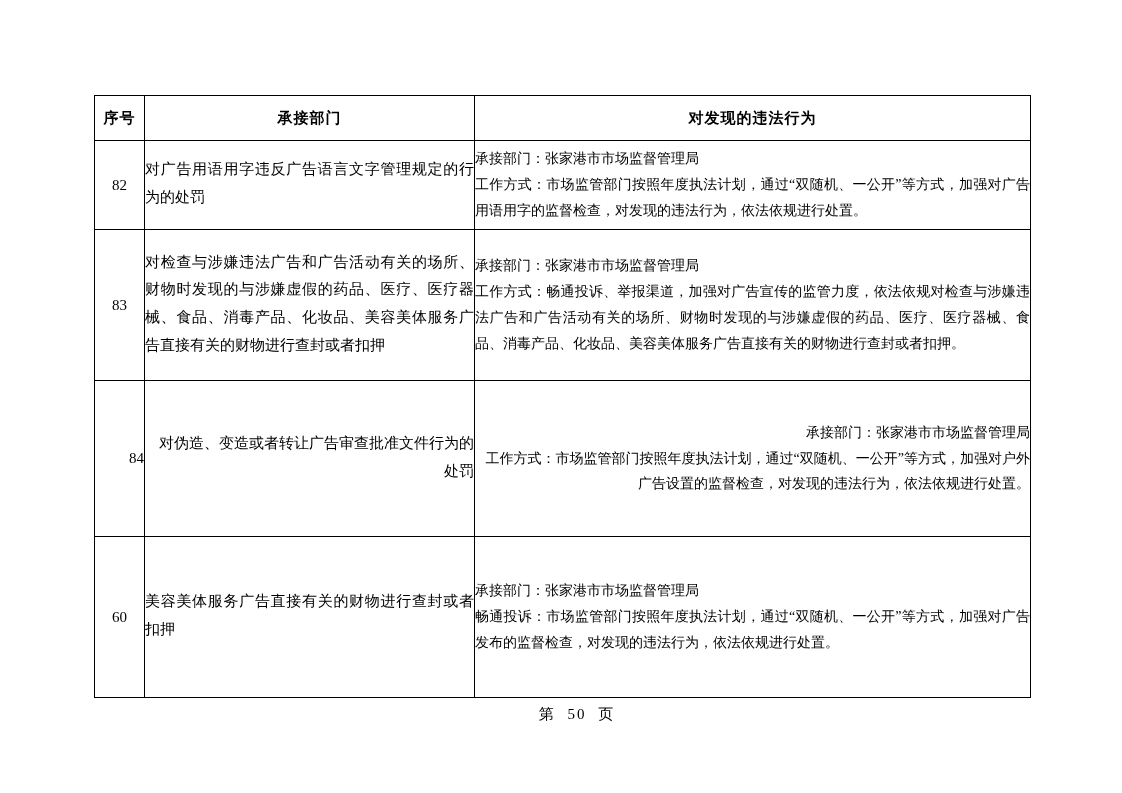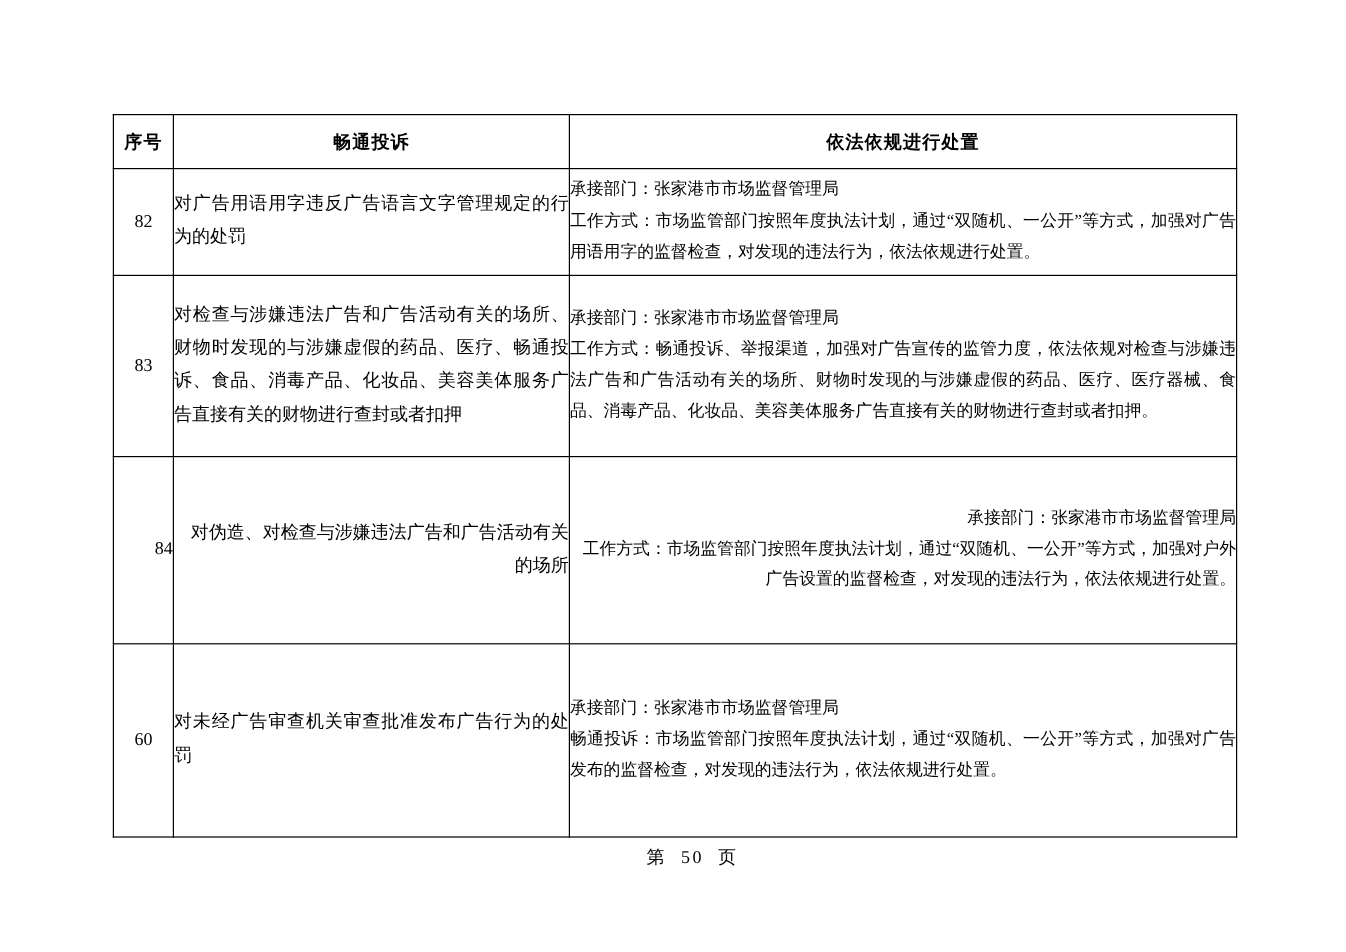--- a/index.html
+++ b/index.html
@@ -98,52 +98,52 @@
   <div class="table-wrap">
     <table class="doc-table">
       <colgroup>
         <col class="c-seq">
         <col class="c-name">
         <col class="c-dept">
       </colgroup>
       <thead>
         <tr>
           <th>序号</th>
-          <th>畅通投诉</th>
-          <th>依法依规进行处置</th>
+          <th>承接部门</th>
+          <th>对发现的违法行为</th>
         </tr>
       </thead>
       <tbody>
         <tr class="row-1">
           <td class="seq">82</td>
           <td class="name">对广告用语用字违反广告语言文字管理规定的行为的处罚</td>
           <td class="dept">
             <span class="dept-line">承接部门：张家港市市场监督管理局</span>
             <span class="dept-line">工作方式：市场监管部门按照年度执法计划，通过“双随机、一公开”等方式，加强对广告用语用字的监督检查，对发现的违法行为，依法依规进行处置。</span>
           </td>
         </tr>
         <tr class="row-2">
           <td class="seq">83</td>
-          <td class="name">对检查与涉嫌违法广告和广告活动有关的场所、财物时发现的与涉嫌虚假的药品、医疗、畅通投诉、食品、消毒产品、化妆品、美容美体服务广告直接有关的财物进行查封或者扣押</td>
+          <td class="name">对检查与涉嫌违法广告和广告活动有关的场所、财物时发现的与涉嫌虚假的药品、医疗、医疗器械、食品、消毒产品、化妆品、美容美体服务广告直接有关的财物进行查封或者扣押</td>
           <td class="dept">
             <span class="dept-line">承接部门：张家港市市场监督管理局</span>
             <span class="dept-line">工作方式：畅通投诉、举报渠道，加强对广告宣传的监管力度，依法依规对检查与涉嫌违法广告和广告活动有关的场所、财物时发现的与涉嫌虚假的药品、医疗、医疗器械、食品、消毒产品、化妆品、美容美体服务广告直接有关的财物进行查封或者扣押。</span>
           </td>
         </tr>
         <tr class="row-3">
           <td class="seq">84</td>
-          <td class="name">对伪造、对检查与涉嫌违法广告和广告活动有关的场所</td>
+          <td class="name">对伪造、变造或者转让广告审查批准文件行为的处罚</td>
           <td class="dept">
             <span class="dept-line">承接部门：张家港市市场监督管理局</span>
             <span class="dept-line">工作方式：市场监管部门按照年度执法计划，通过“双随机、一公开”等方式，加强对户外广告设置的监督检查，对发现的违法行为，依法依规进行处置。</span>
           </td>
         </tr>
         <tr class="row-4">
           <td class="seq">60</td>
-          <td class="name">对未经广告审查机关审查批准发布广告行为的处罚</td>
+          <td class="name">美容美体服务广告直接有关的财物进行查封或者扣押</td>
           <td class="dept">
             <span class="dept-line">承接部门：张家港市市场监督管理局</span>
             <span class="dept-line">畅通投诉：市场监管部门按照年度执法计划，通过“双随机、一公开”等方式，加强对广告发布的监督检查，对发现的违法行为，依法依规进行处置。</span>
           </td>
         </tr>
       </tbody>
     </table>
   </div>
 
   <div class="footer">

